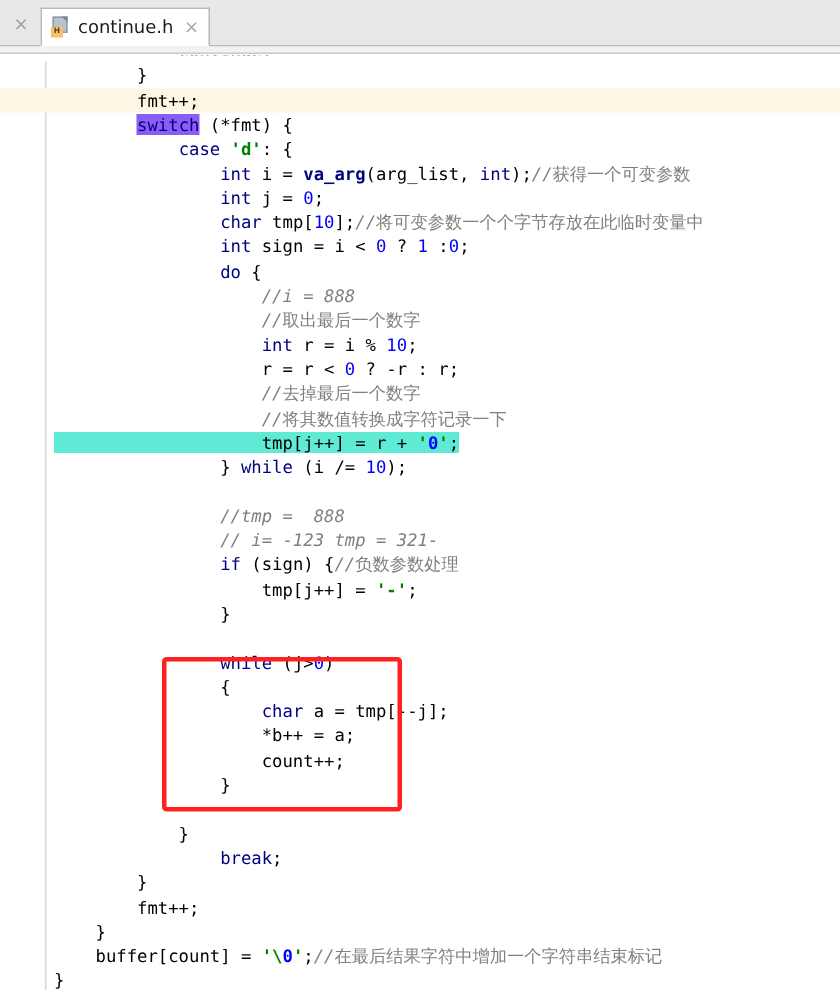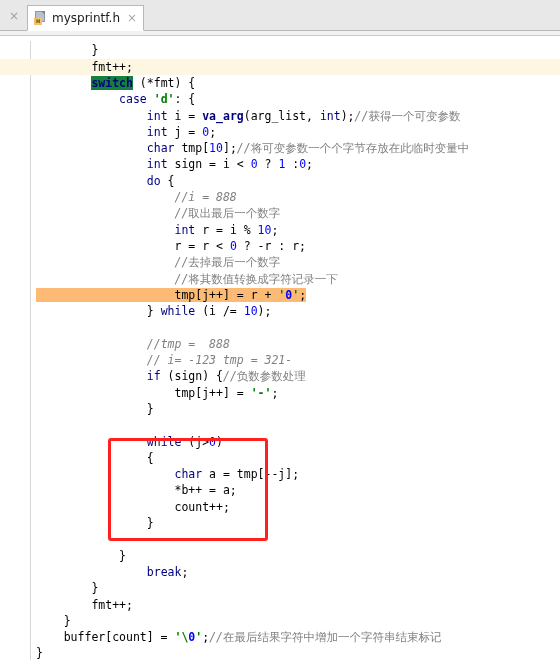--- a/index.html
+++ b/index.html
@@ -82,22 +82,22 @@
   .caret-row { position:absolute; left:0; width:560px; height:16.3px; background:#fdf6e3; z-index:0; }
   .ln > span, .ln > b, .ln > i { position:relative; z-index:2; }
 
   
   .kw   { color:#000080; font-weight:normal; }
   .num  { color:#0000ff; }
   .str  { color:#008000; font-weight:bold; }
   .cmt  { color:#808080; font-style:italic; }
   .cmtz { color:#808080; font-family:"DejaVu Sans","Liberation Sans",sans-serif; font-style:normal; }
   .fn   { color:#000080; font-weight:bold; }
-  .hl   { background:#fdba74; }
-  .hlkw { background:#15803d; color:#000080; font-weight:bold; }
+  .hl   { background:#5eead4; }
+  .hlkw { background:#8b5cf6; color:#000080; font-weight:normal; }
 
   
   .guide { position:absolute; top:0; width:1px; height:16.3px; background:#e0e0e0; z-index:1; }
 
   
   .caret { position:absolute; width:1px; height:13px; background:#000; top:2px; z-index:3; }
 
   
   #red-box {
     position:absolute; left:108px; top:401px; width:160px; height:103px;
@@ -116,21 +116,21 @@
 
   <div id="tabbar">
     <div id="left-close">×</div>
 
     <div id="tab">
       <span class="h-icon">
         <span class="page"></span>
         <span class="fold"></span>
         <span class="badge">H</span>
       </span>
-      <span id="tab-title">mysprintf.h</span>
+      <span id="tab-title">continue.h</span>
       <span id="tab-close">×</span>
     </div>
   </div>
 
   <div id="toolbar-strip"></div>
 
   <div id="editor">
     <div id="gutter-line"></div>
     <div id="code"><div class="ln" style="position:absolute;left:0;top:-11px;width:560px;"><span class="guide" style="left:36.5px"></span><span class="guide" style="left:64.22px"></span><span class="guide" style="left:91.94px"></span><span>            continue;</span></div><div class="ln" style="position:absolute;left:0;top:5.300000000000001px;width:560px;"><span class="guide" style="left:36.5px"></span><span class="guide" style="left:64.22px"></span><span>        }</span></div><div class="ln" style="position:absolute;left:0;top:21.6px;width:560px;"><div class="caret-row"></div><span class="guide" style="left:36.5px"></span><span class="guide" style="left:64.22px"></span><span>        fmt++;</span><span class="caret" style="left:133.01999999999998px"></span></div><div class="ln" style="position:absolute;left:0;top:37.900000000000006px;width:560px;"><span class="guide" style="left:36.5px"></span><span class="guide" style="left:64.22px"></span><span>        <b class="kw hlkw">switch</b> (*fmt) {</span></div><div class="ln" style="position:absolute;left:0;top:54.2px;width:560px;"><span class="guide" style="left:36.5px"></span><span class="guide" style="left:64.22px"></span><span class="guide" style="left:91.94px"></span><span>            <b class="kw">case</b> <span class="str">'d'</span>: {</span></div><div class="ln" style="position:absolute;left:0;top:70.5px;width:560px;"><span class="guide" style="left:36.5px"></span><span class="guide" style="left:64.22px"></span><span class="guide" style="left:91.94px"></span><span class="guide" style="left:119.66px"></span><span>                <b class="kw">int</b> i = <span class="fn">va_arg</span>(arg_list, <b class="kw">int</b>);<i class="cmt">//</i><i class="cmt cmtz">获得一个可变参数</i></span></div><div class="ln" style="position:absolute;left:0;top:86.80000000000001px;width:560px;"><span class="guide" style="left:36.5px"></span><span class="guide" style="left:64.22px"></span><span class="guide" style="left:91.94px"></span><span class="guide" style="left:119.66px"></span><span>                <b class="kw">int</b> j = <span class="num">0</span>;</span></div><div class="ln" style="position:absolute;left:0;top:103.10000000000001px;width:560px;"><span class="guide" style="left:36.5px"></span><span class="guide" style="left:64.22px"></span><span class="guide" style="left:91.94px"></span><span class="guide" style="left:119.66px"></span><span>                <b class="kw">char</b> tmp[<span class="num">10</span>];<i class="cmt">//</i><i class="cmt cmtz">将可变参数一个个字节存放在此临时变量中</i></span></div><div class="ln" style="position:absolute;left:0;top:119.4px;width:560px;"><span class="guide" style="left:36.5px"></span><span class="guide" style="left:64.22px"></span><span class="guide" style="left:91.94px"></span><span class="guide" style="left:119.66px"></span><span>                <b class="kw">int</b> sign = i &lt; <span class="num">0</span> ? <span class="num">1</span> :<span class="num">0</span>;</span></div><div class="ln" style="position:absolute;left:0;top:135.70000000000002px;width:560px;"><span class="guide" style="left:36.5px"></span><span class="guide" style="left:64.22px"></span><span class="guide" style="left:91.94px"></span><span class="guide" style="left:119.66px"></span><span>                <b class="kw">do</b> {</span></div><div class="ln" style="position:absolute;left:0;top:152px;width:560px;"><span class="guide" style="left:36.5px"></span><span class="guide" style="left:64.22px"></span><span class="guide" style="left:91.94px"></span><span class="guide" style="left:119.66px"></span><span class="guide" style="left:147.38px"></span><span>                    <i class="cmt">//i = 888</i></span></div><div class="ln" style="position:absolute;left:0;top:168.3px;width:560px;"><span class="guide" style="left:36.5px"></span><span class="guide" style="left:64.22px"></span><span class="guide" style="left:91.94px"></span><span class="guide" style="left:119.66px"></span><span class="guide" style="left:147.38px"></span><span>                    <i class="cmt">//</i><i class="cmt cmtz">取出最后一个数字</i></span></div><div class="ln" style="position:absolute;left:0;top:184.60000000000002px;width:560px;"><span class="guide" style="left:36.5px"></span><span class="guide" style="left:64.22px"></span><span class="guide" style="left:91.94px"></span><span class="guide" style="left:119.66px"></span><span class="guide" style="left:147.38px"></span><span>                    <b class="kw">int</b> r = i % <span class="num">10</span>;</span></div><div class="ln" style="position:absolute;left:0;top:200.9px;width:560px;"><span class="guide" style="left:36.5px"></span><span class="guide" style="left:64.22px"></span><span class="guide" style="left:91.94px"></span><span class="guide" style="left:119.66px"></span><span class="guide" style="left:147.38px"></span><span>                    r = r &lt; <span class="num">0</span> ? -r : r;</span></div><div class="ln" style="position:absolute;left:0;top:217.20000000000002px;width:560px;"><span class="guide" style="left:36.5px"></span><span class="guide" style="left:64.22px"></span><span class="guide" style="left:91.94px"></span><span class="guide" style="left:119.66px"></span><span class="guide" style="left:147.38px"></span><span>                    <i class="cmt">//</i><i class="cmt cmtz">去掉最后一个数字</i></span></div><div class="ln" style="position:absolute;left:0;top:233.5px;width:560px;"><span class="guide" style="left:36.5px"></span><span class="guide" style="left:64.22px"></span><span class="guide" style="left:91.94px"></span><span class="guide" style="left:119.66px"></span><span class="guide" style="left:147.38px"></span><span>                    <i class="cmt">//</i><i class="cmt cmtz">将其数值转换成字符记录一下</i></span></div><div class="ln" style="position:absolute;left:0;top:249.8px;width:560px;"><span class="guide" style="left:36.5px"></span><span class="guide" style="left:64.22px"></span><span class="guide" style="left:91.94px"></span><span class="guide" style="left:119.66px"></span><span class="guide" style="left:147.38px"></span><span class="hl">                    tmp[j++] = r + <span class="str">'<span class="num">0</span>'</span>;</span></div><div class="ln" style="position:absolute;left:0;top:266.1px;width:560px;"><span class="guide" style="left:36.5px"></span><span class="guide" style="left:64.22px"></span><span class="guide" style="left:91.94px"></span><span class="guide" style="left:119.66px"></span><span>                } <b class="kw">while</b> (i /= <span class="num">10</span>);</span></div><div class="ln" style="position:absolute;left:0;top:282.40000000000003px;width:560px;"><span></span></div><div class="ln" style="position:absolute;left:0;top:298.7px;width:560px;"><span class="guide" style="left:36.5px"></span><span class="guide" style="left:64.22px"></span><span class="guide" style="left:91.94px"></span><span class="guide" style="left:119.66px"></span><span>                <i class="cmt">//tmp =  888</i></span></div><div class="ln" style="position:absolute;left:0;top:315px;width:560px;"><span class="guide" style="left:36.5px"></span><span class="guide" style="left:64.22px"></span><span class="guide" style="left:91.94px"></span><span class="guide" style="left:119.66px"></span><span>                <i class="cmt">// i= -123 tmp = 321-</i></span></div><div class="ln" style="position:absolute;left:0;top:331.3px;width:560px;"><span class="guide" style="left:36.5px"></span><span class="guide" style="left:64.22px"></span><span class="guide" style="left:91.94px"></span><span class="guide" style="left:119.66px"></span><span>                <b class="kw">if</b> (sign) {<i class="cmt">//</i><i class="cmt cmtz">负数参数处理</i></span></div><div class="ln" style="position:absolute;left:0;top:347.6px;width:560px;"><span class="guide" style="left:36.5px"></span><span class="guide" style="left:64.22px"></span><span class="guide" style="left:91.94px"></span><span class="guide" style="left:119.66px"></span><span class="guide" style="left:147.38px"></span><span>                    tmp[j++] = <span class="str">'-'</span>;</span></div><div class="ln" style="position:absolute;left:0;top:363.90000000000003px;width:560px;"><span class="guide" style="left:36.5px"></span><span class="guide" style="left:64.22px"></span><span class="guide" style="left:91.94px"></span><span class="guide" style="left:119.66px"></span><span>                }</span></div><div class="ln" style="position:absolute;left:0;top:380.20000000000005px;width:560px;"><span></span></div><div class="ln" style="position:absolute;left:0;top:396.5px;width:560px;"><span class="guide" style="left:36.5px"></span><span class="guide" style="left:64.22px"></span><span class="guide" style="left:91.94px"></span><span class="guide" style="left:119.66px"></span><span>                <b class="kw">while</b> (j&gt;<span class="num">0</span>)</span></div><div class="ln" style="position:absolute;left:0;top:412.8px;width:560px;"><span class="guide" style="left:36.5px"></span><span class="guide" style="left:64.22px"></span><span class="guide" style="left:91.94px"></span><span class="guide" style="left:119.66px"></span><span>                {</span></div><div class="ln" style="position:absolute;left:0;top:429.1px;width:560px;"><span class="guide" style="left:36.5px"></span><span class="guide" style="left:64.22px"></span><span class="guide" style="left:91.94px"></span><span class="guide" style="left:119.66px"></span><span class="guide" style="left:147.38px"></span><span>                    <b class="kw">char</b> a = tmp[--j];</span></div><div class="ln" style="position:absolute;left:0;top:445.40000000000003px;width:560px;"><span class="guide" style="left:36.5px"></span><span class="guide" style="left:64.22px"></span><span class="guide" style="left:91.94px"></span><span class="guide" style="left:119.66px"></span><span class="guide" style="left:147.38px"></span><span>                    *b++ = a;</span></div><div class="ln" style="position:absolute;left:0;top:461.70000000000005px;width:560px;"><span class="guide" style="left:36.5px"></span><span class="guide" style="left:64.22px"></span><span class="guide" style="left:91.94px"></span><span class="guide" style="left:119.66px"></span><span class="guide" style="left:147.38px"></span><span>                    count++;</span></div><div class="ln" style="position:absolute;left:0;top:478px;width:560px;"><span class="guide" style="left:36.5px"></span><span class="guide" style="left:64.22px"></span><span class="guide" style="left:91.94px"></span><span class="guide" style="left:119.66px"></span><span>                }</span></div><div class="ln" style="position:absolute;left:0;top:494.3px;width:560px;"><span></span></div><div class="ln" style="position:absolute;left:0;top:510.6px;width:560px;"><span class="guide" style="left:36.5px"></span><span class="guide" style="left:64.22px"></span><span class="guide" style="left:91.94px"></span><span>            }</span></div><div class="ln" style="position:absolute;left:0;top:526.9px;width:560px;"><span class="guide" style="left:36.5px"></span><span class="guide" style="left:64.22px"></span><span class="guide" style="left:91.94px"></span><span class="guide" style="left:119.66px"></span><span>                <b class="kw">break</b>;</span></div><div class="ln" style="position:absolute;left:0;top:543.2px;width:560px;"><span class="guide" style="left:36.5px"></span><span class="guide" style="left:64.22px"></span><span>        }</span></div><div class="ln" style="position:absolute;left:0;top:559.5px;width:560px;"><span class="guide" style="left:36.5px"></span><span class="guide" style="left:64.22px"></span><span>        fmt++;</span></div><div class="ln" style="position:absolute;left:0;top:575.8000000000001px;width:560px;"><span class="guide" style="left:36.5px"></span><span>    }</span></div><div class="ln" style="position:absolute;left:0;top:592.1px;width:560px;"><span class="guide" style="left:36.5px"></span><span>    buffer[count] = <span class="str">'\<span class="num">0</span>'</span>;<i class="cmt">//</i><i class="cmt cmtz">在最后结果字符中增加一个字符串结束标记</i></span></div><div class="ln" style="position:absolute;left:0;top:608.4px;width:560px;"><span>}</span></div></div>
     <div id="red-box"></div>

